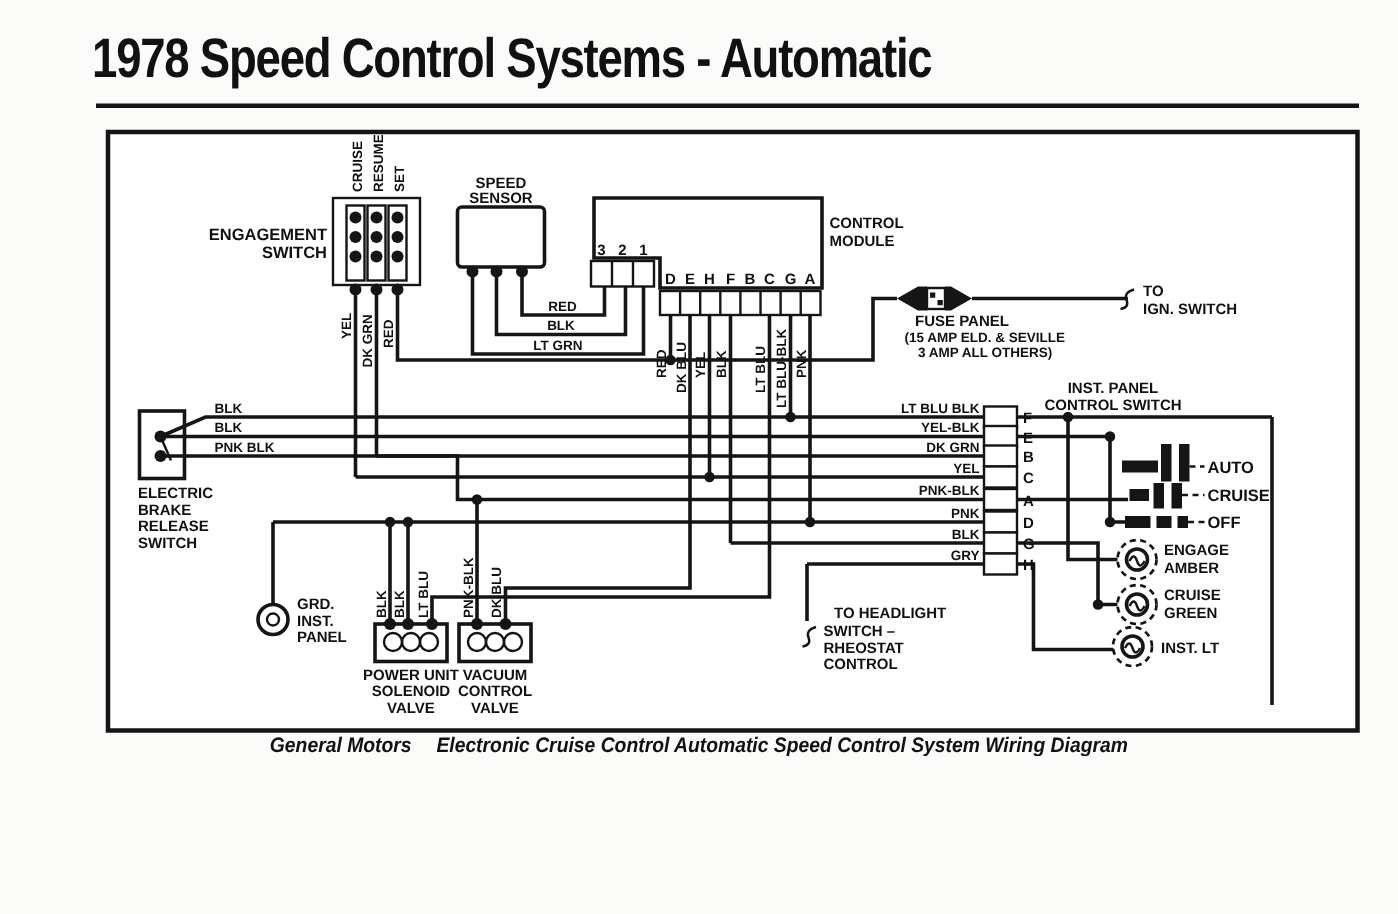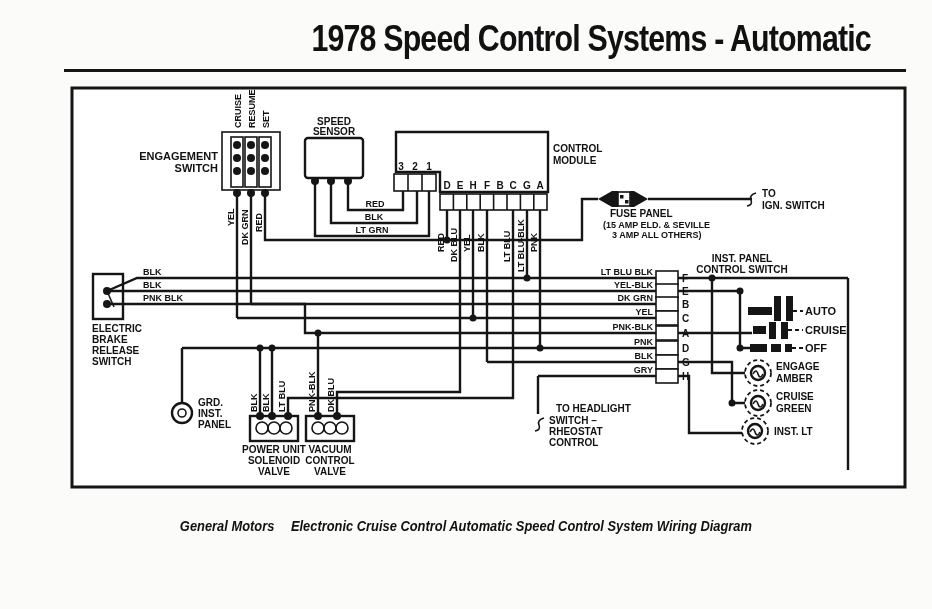--- a/index.html
+++ b/index.html
@@ -1,26 +1,26 @@
 <!DOCTYPE html>
 <html><head>
 <meta charset="utf-8">
 <style>
   html,body{margin:0;padding:0;}
   body{
     width:932px;height:609px;position:relative;background:#fbfbfa;
     font-family:"Liberation Sans",sans-serif;color:#111;overflow:hidden;
   }
   .title{
-    position:absolute;top:18px;left:0;width:932px;text-align:right;
+    position:absolute;top:18px;left:0;width:932px;text-align:left;
     font-size:37px;font-weight:bold;letter-spacing:-1px;white-space:nowrap;
   }
   .title .sq{display:inline-block;transform:scaleX(.82);transform-origin:center;}
   .caption{
-    position:absolute;top:518px;left:0;width:932px;text-align:center;
+    position:absolute;top:488px;left:0;width:932px;text-align:center;
     font-size:14px;font-weight:bold;font-style:italic;white-space:nowrap;
   }
   .caption .sq{display:inline-block;transform:scaleX(.92);transform-origin:center;}
   .caption .gap{display:inline-block;width:18px;}
   svg{position:absolute;top:0;left:0;}
   .w{stroke:#151515;stroke-width:2.4;fill:none;}
   .thin{stroke:#151515;stroke-width:1.6;fill:none;}
   .dash{stroke:#151515;stroke-width:1.8;fill:none;stroke-dasharray:4 3;}
   .dot{fill:#151515;stroke:none;}
   .blk{fill:#151515;stroke:none;}

